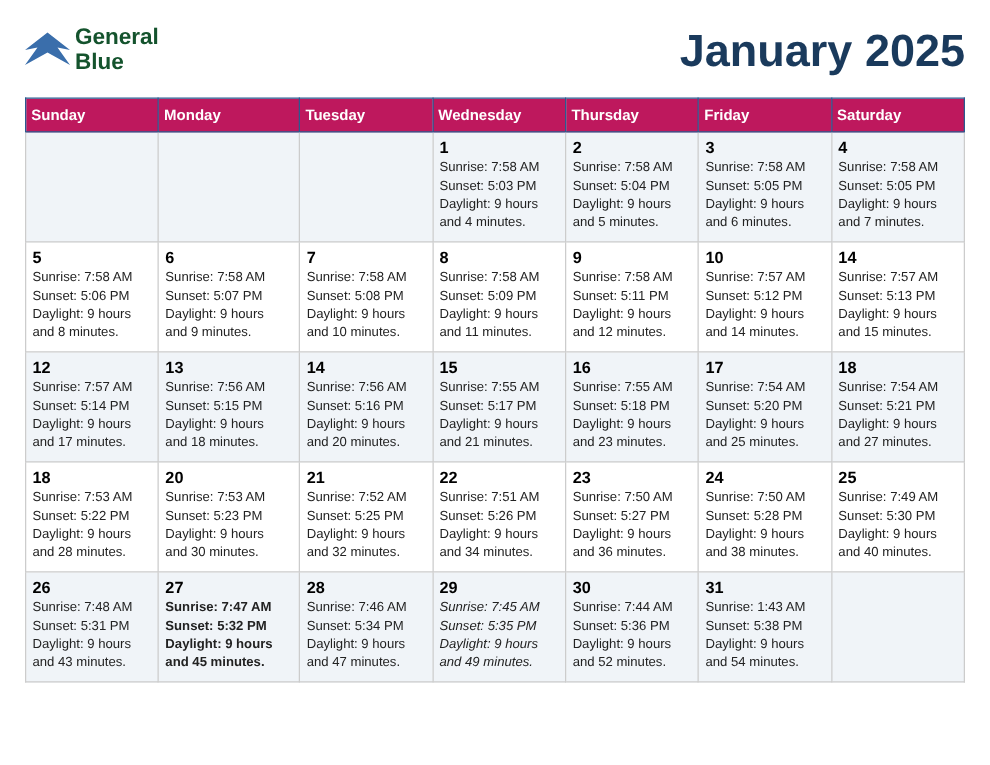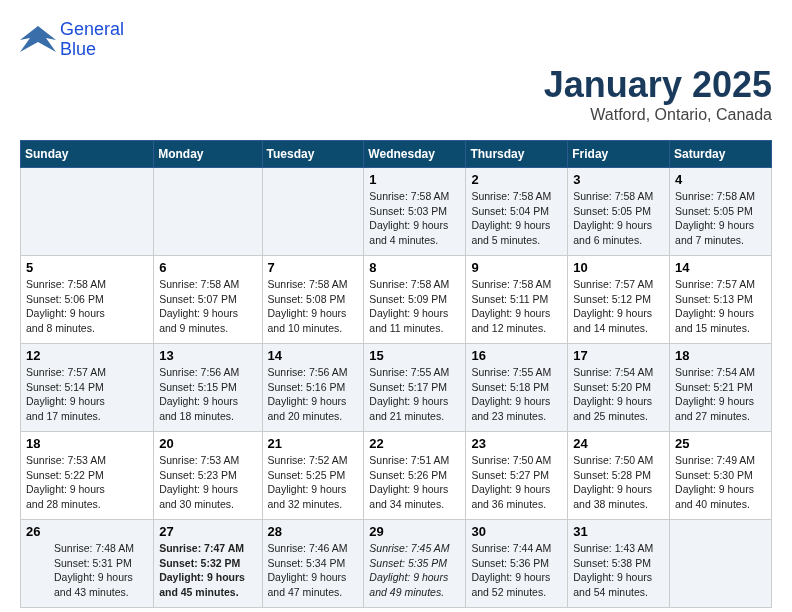--- a/index.html
+++ b/index.html
@@ -15,49 +15,48 @@
       justify-content: space-between;
       align-items: flex-start;
       margin-bottom: 16px;
     }
     .logo {
       display: flex;
       align-items: center;
     }
     .logo-text {
       font-size: 18px;
-      font-weight: normal;
-      color: #1d4ed8;
+      font-weight: bold;
+      color: #14532d;
       line-height: 1.1;
     }
     .logo-icon {
       width: 36px;
       height: 36px;
       margin-right: 4px;
     }
     .title-block {
       text-align: right;
     }
     .main-title {
       font-size: 36px;
       font-weight: bold;
       color: #1a3a5c;
-      margin-top: 44px;
     }
     .subtitle {
       font-size: 16px;
       color: #444;
     }
     table {
       width: 100%;
       border-collapse: collapse;
       font-size: 11px;
     }
     thead tr {
-      background-color: #0c4a6e;
+      background-color: #be185d;
       color: #fff;
     }
     thead th {
       padding: 6px 4px;
       text-align: left;
       font-weight: bold;
       font-size: 12px;
       border: 1px solid #2a5a90;
     }
     tbody tr {
@@ -98,21 +97,20 @@
 
       <polygon points="18,4 36,18 26,16 36,30 18,20 0,30 10,16 0,18" fill="#3a6eab"></polygon>
     </svg>
     <div class="logo-text">
       <div>General</div>
       <div>Blue</div>
     </div>
   </div>
   <div class="title-block">
     <div class="main-title">January 2025</div>
-    <div class="subtitle">Watford, Ontario, Canada</div>
   </div>
 </div>
 
 <table>
   <thead>
     <tr>
     <th>Sunday</th>
         <th>Monday</th>
         <th>Tuesday</th>
         <th>Wednesday</th>
@@ -304,21 +302,21 @@
           <span class="day-num">25</span>
           <div class="day-info" style="white-space: pre-line;">Sunrise: 7:49 AM
 Sunset: 5:30 PM
 Daylight: 9 hours
 and 40 minutes.</div>
         </td>
       </tr>
       <tr>
         <td>
           <span class="day-num">26</span>
-          <div class="day-info" style="white-space: pre-line; margin-left: 28px;">Sunrise: 7:48 AM
+          <div class="day-info" style="white-space: pre-line;">Sunrise: 7:48 AM
 Sunset: 5:31 PM
 Daylight: 9 hours
 and 43 minutes.</div>
         </td>
         <td>
           <span class="day-num">27</span>
           <div class="day-info" style="white-space: pre-line; font-weight: bold;">Sunrise: 7:47 AM
 Sunset: 5:32 PM
 Daylight: 9 hours
 and 45 minutes.</div>

